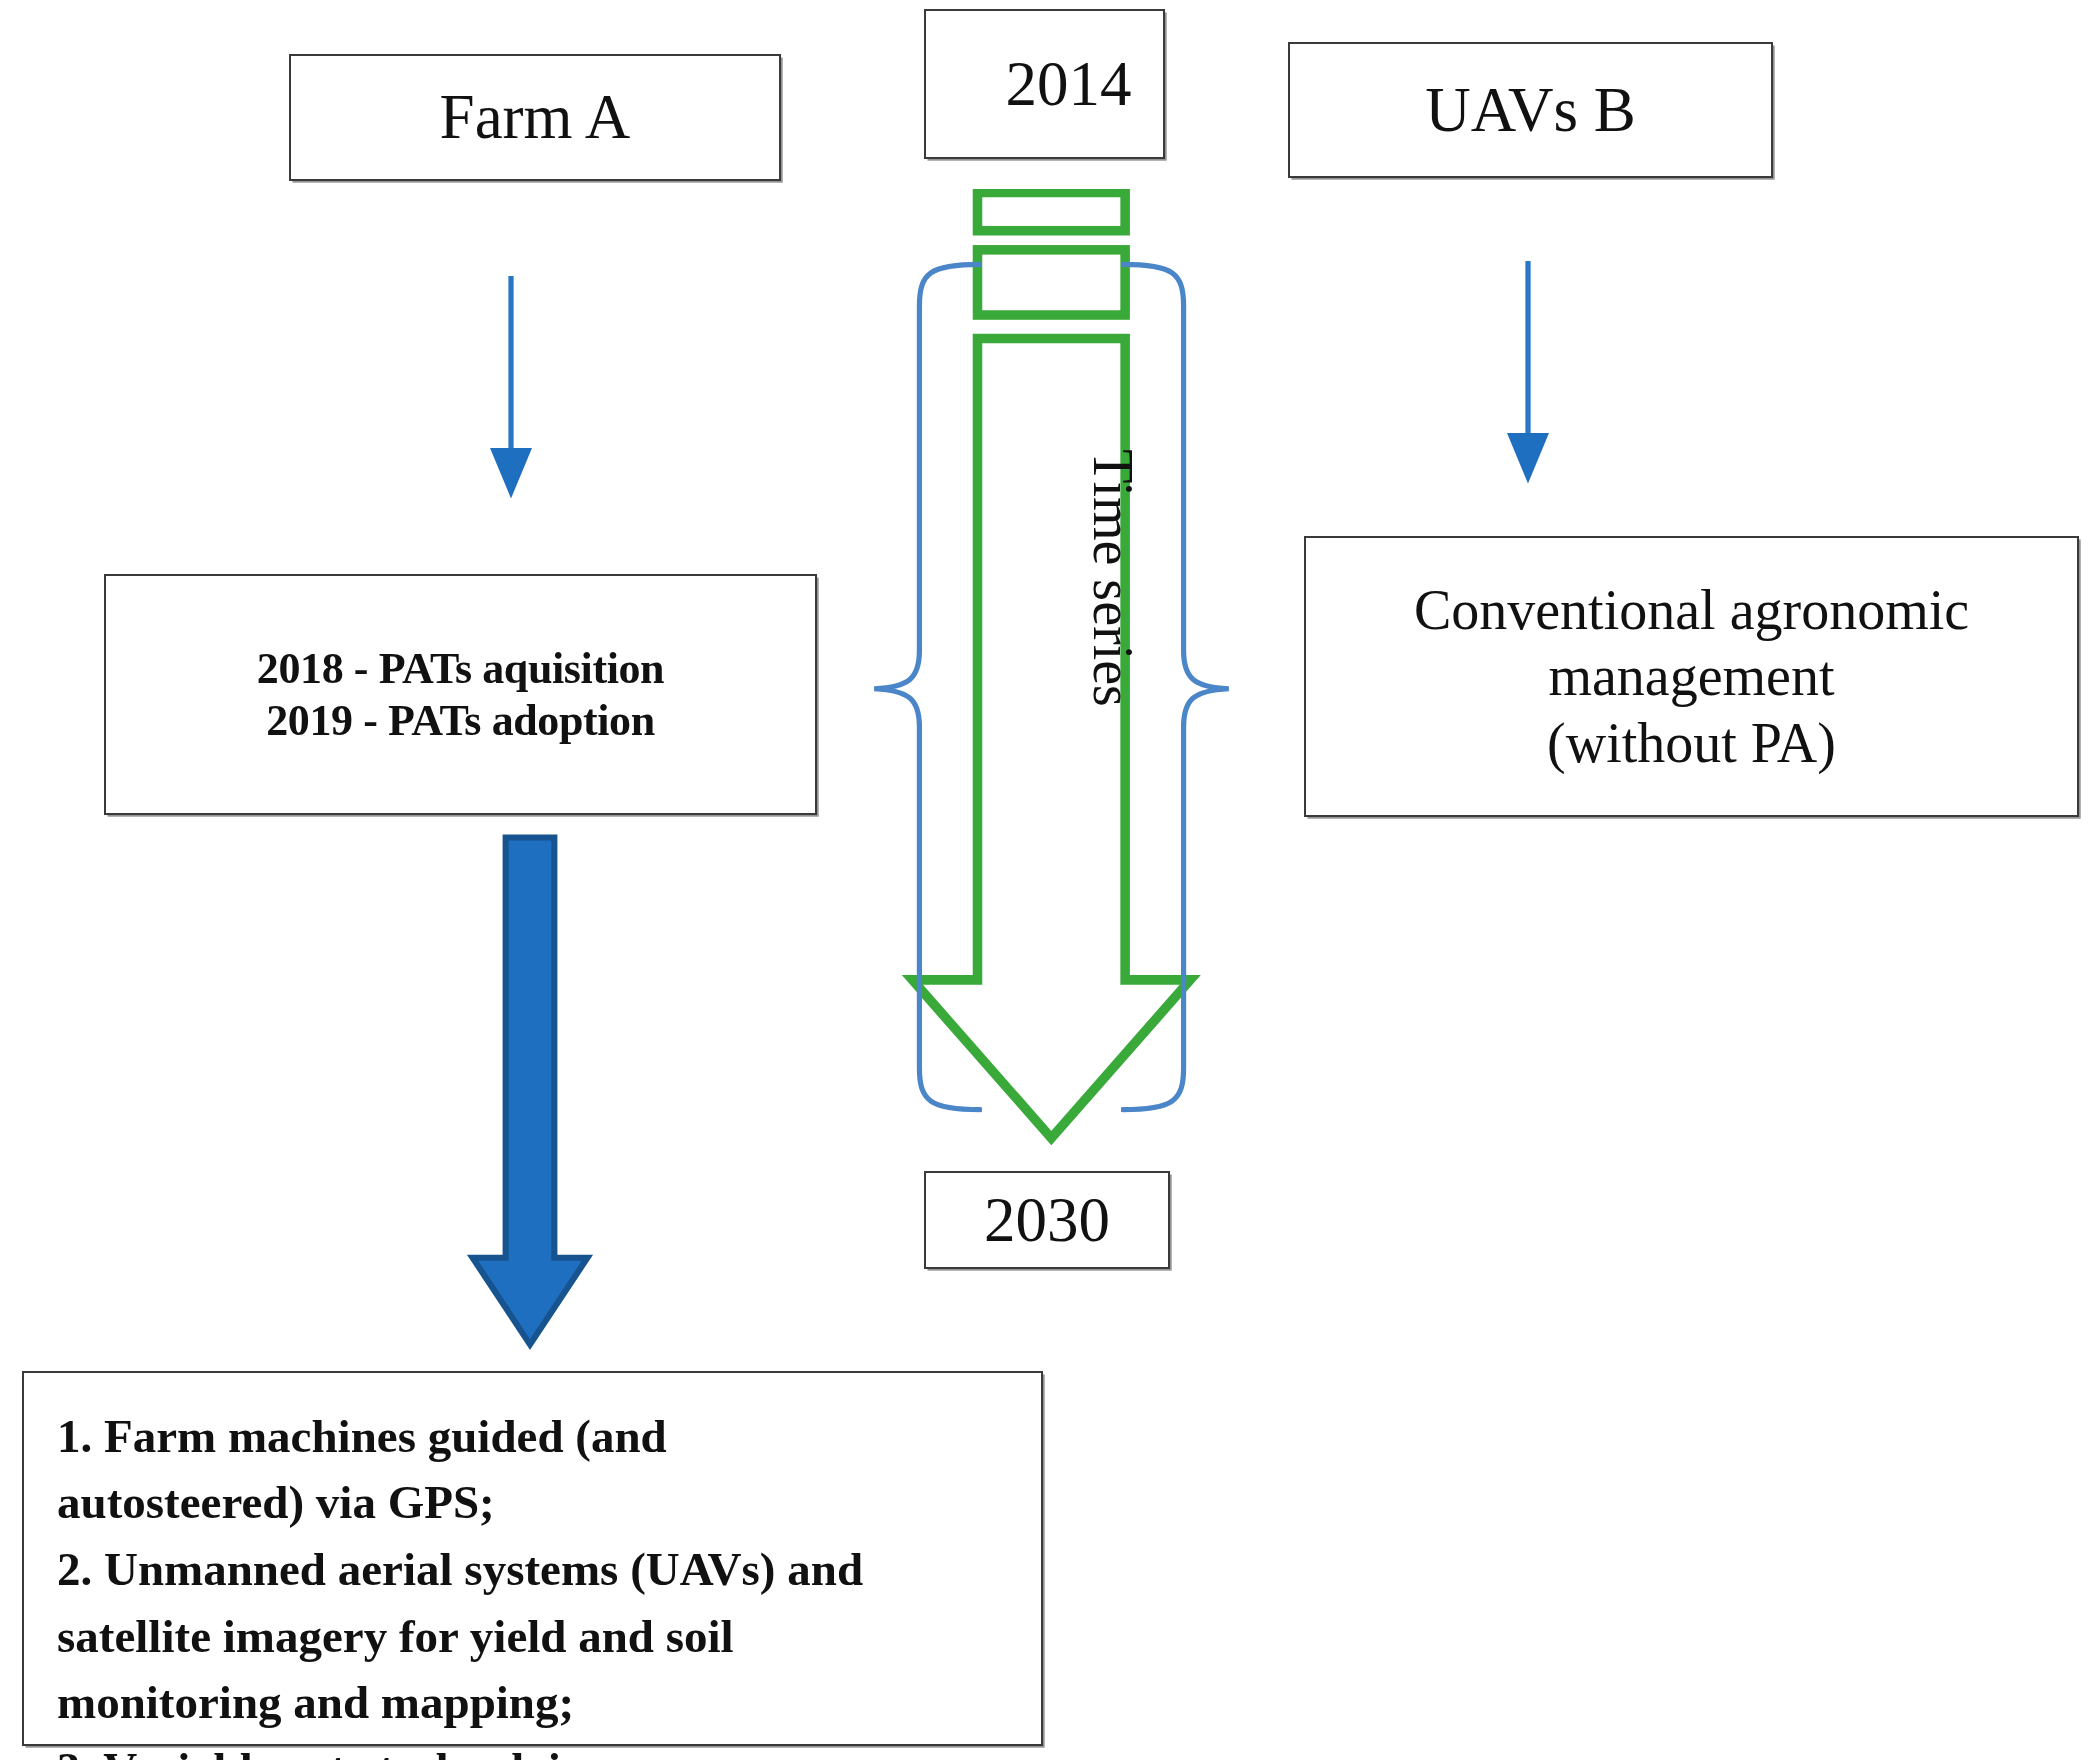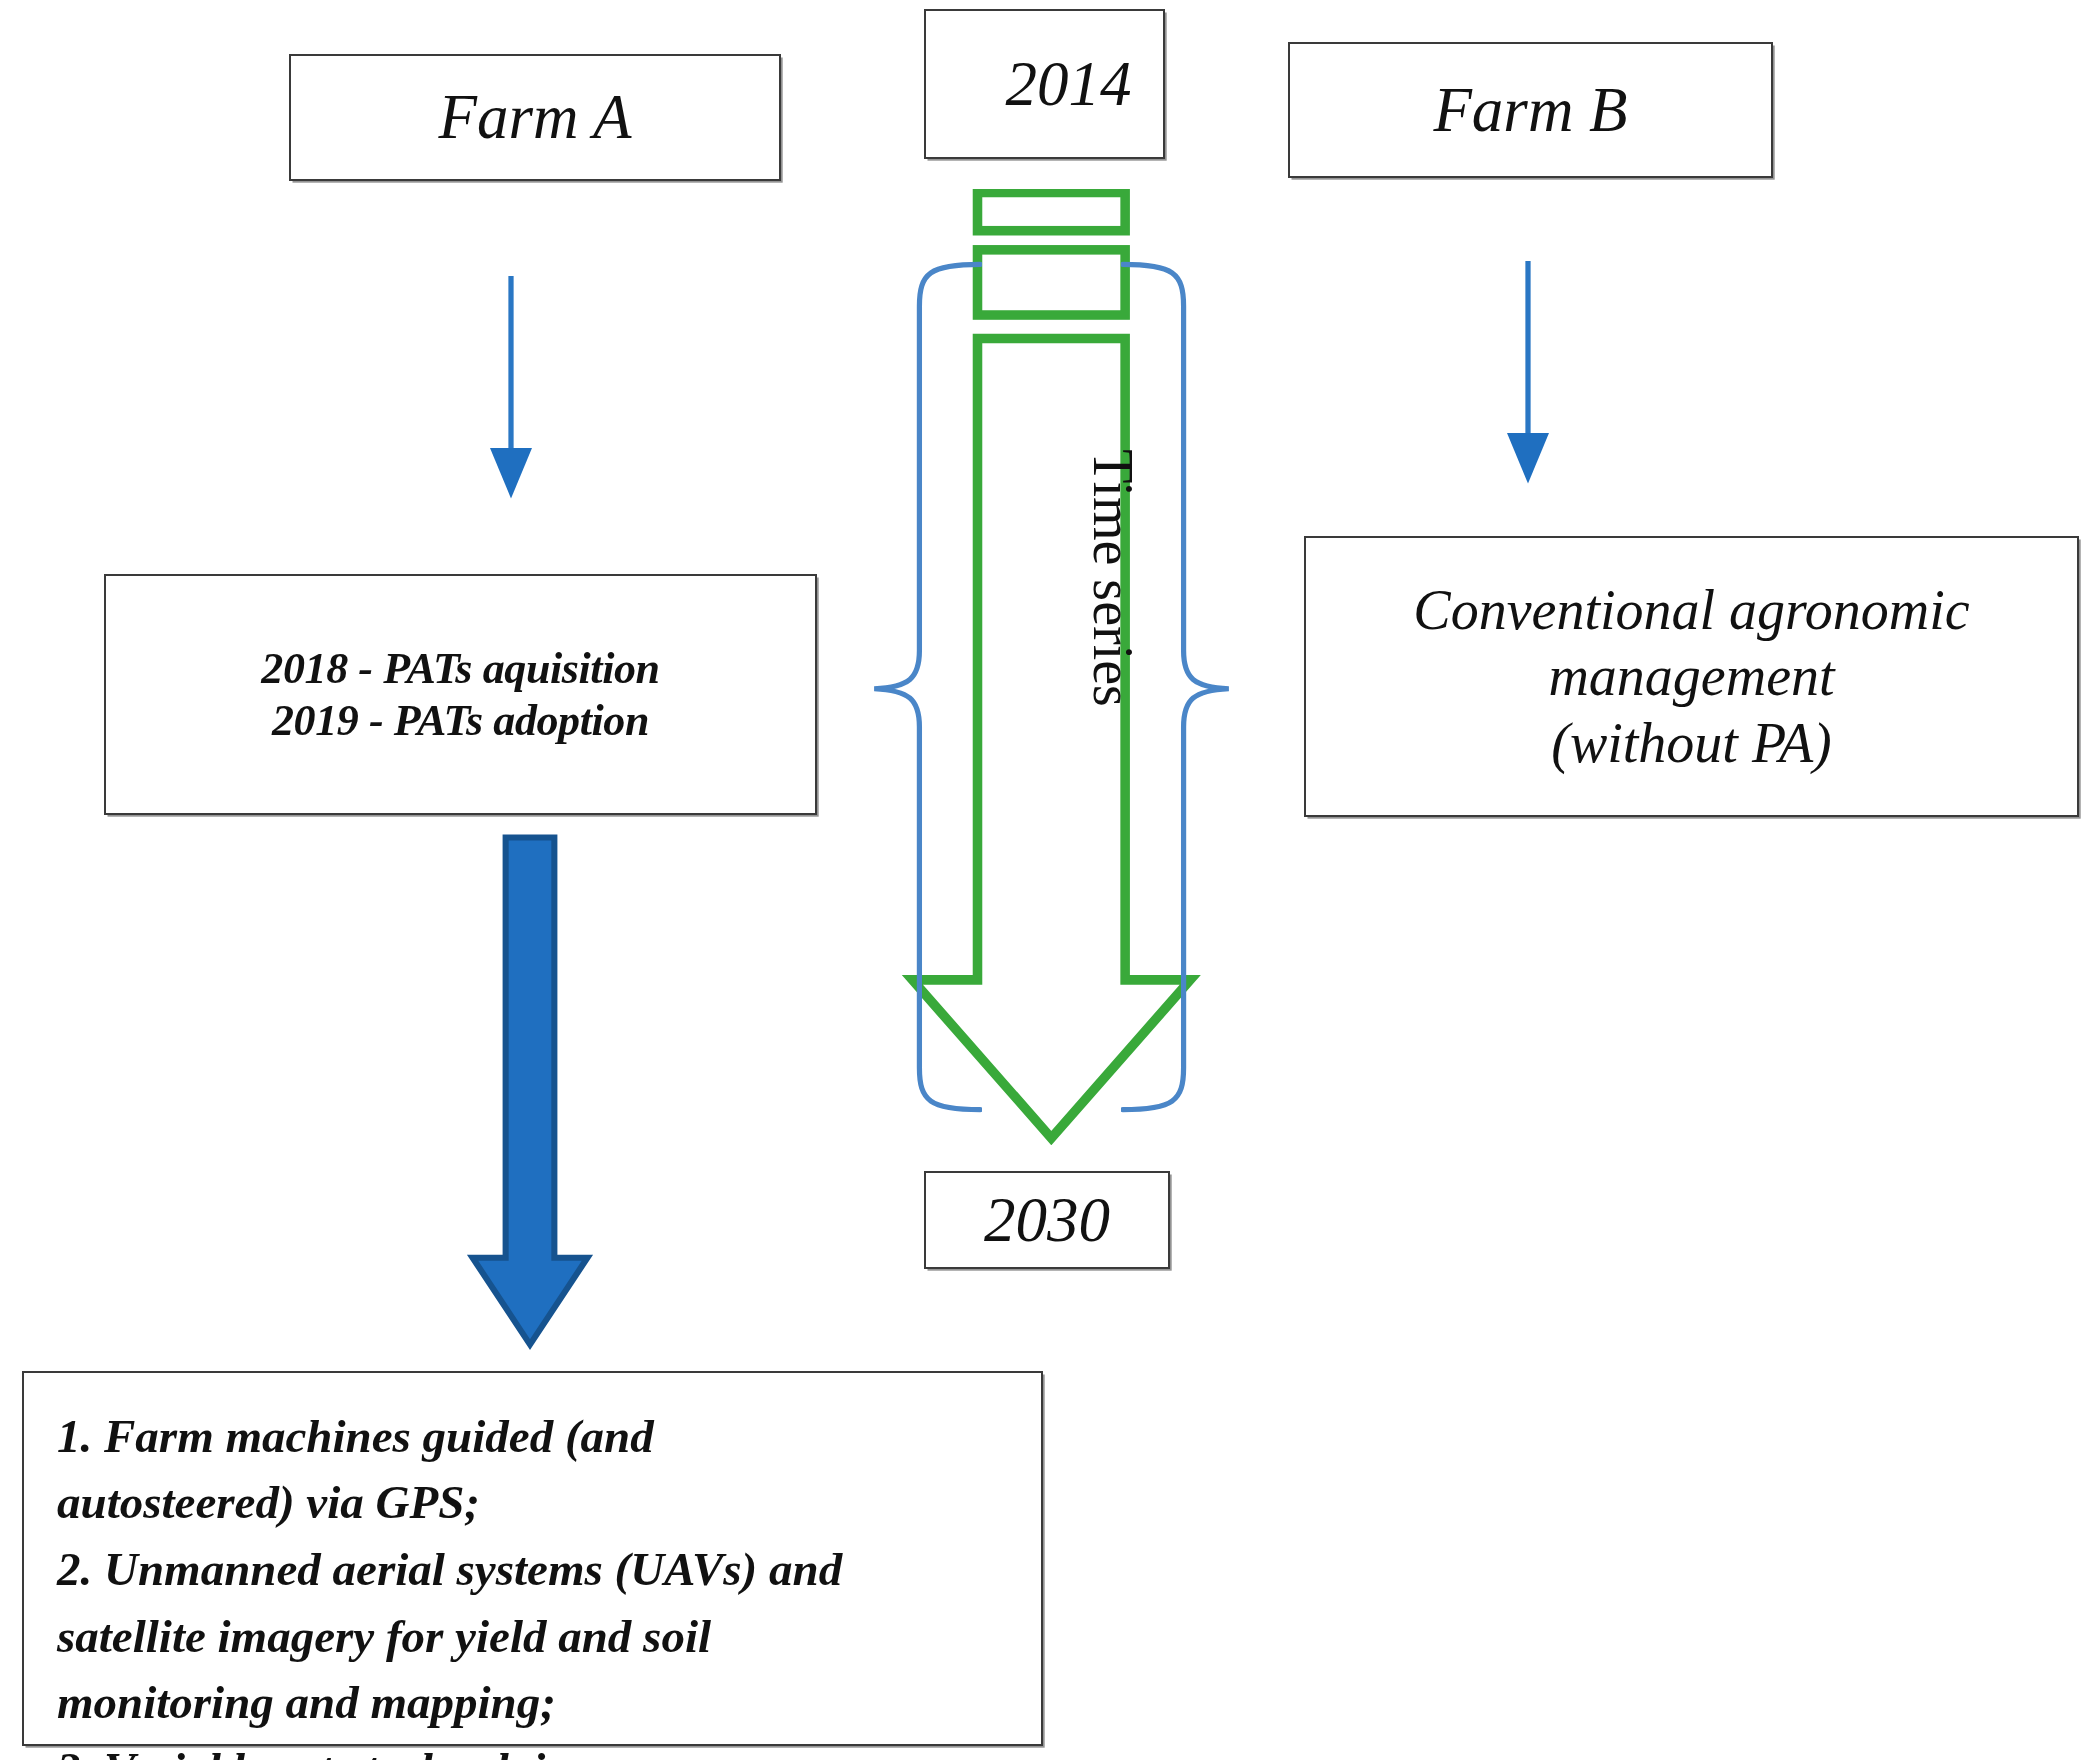--- a/index.html
+++ b/index.html
@@ -27,21 +27,20 @@
     text-align: center;
     color: #111111;
     box-shadow: 2.6px 2.6px 0 -0.9px rgba(60,60,60,0.55);
   }
 
   .box .txt {
     display: block;
     width: 100%;
     line-height: 1.18;
     white-space: pre-line;
-    font-style: italic;
   }
 
   
   #farm-a-box   { left: 289px;  top: 54px;   width: 492px;  height: 127px; font-size: 63px; }
   #farm-b-box   { left: 1288px; top: 42px;   width: 485px;  height: 136px; font-size: 63px; }
   #year-start-box { left: 924px; top: 8.7px; width: 241px;  height: 150px; font-size: 63px; padding-left: 48px; }
   #year-end-box   { left: 924px; top: 1171px; width: 246px; height: 98px; font-size: 63px; }
 
   #pats-box {
     left: 104px; top: 574px; width: 713px; height: 241px;
@@ -101,21 +100,21 @@
 
   <div class="box" id="farm-a-box">
     <span class="txt">Farm A</span>
   </div>
 
   <div class="box" id="year-start-box">
     <span class="txt">2014</span>
   </div>
 
   <div class="box" id="farm-b-box">
-    <span class="txt">Farm B</span>
+    <span class="txt">UAVs B</span>
   </div>
 
   <svg id="time-arrow" viewBox="0 0 380 1100" preserveAspectRatio="none">
 
     <rect x="95" y="4" width="170" height="44" fill="none" stroke="#39a93a" stroke-width="11"></rect>
 
     <rect x="95" y="70" width="170" height="75" fill="none" stroke="#39a93a" stroke-width="11"></rect>
 
     <path d="M 95 172 L 265 172 L 265 910 L 340 910 L 180 1092 L 20 910 L 95 910 Z" fill="none" stroke="#39a93a" stroke-width="11" stroke-linejoin="miter"></path>
   </svg>

